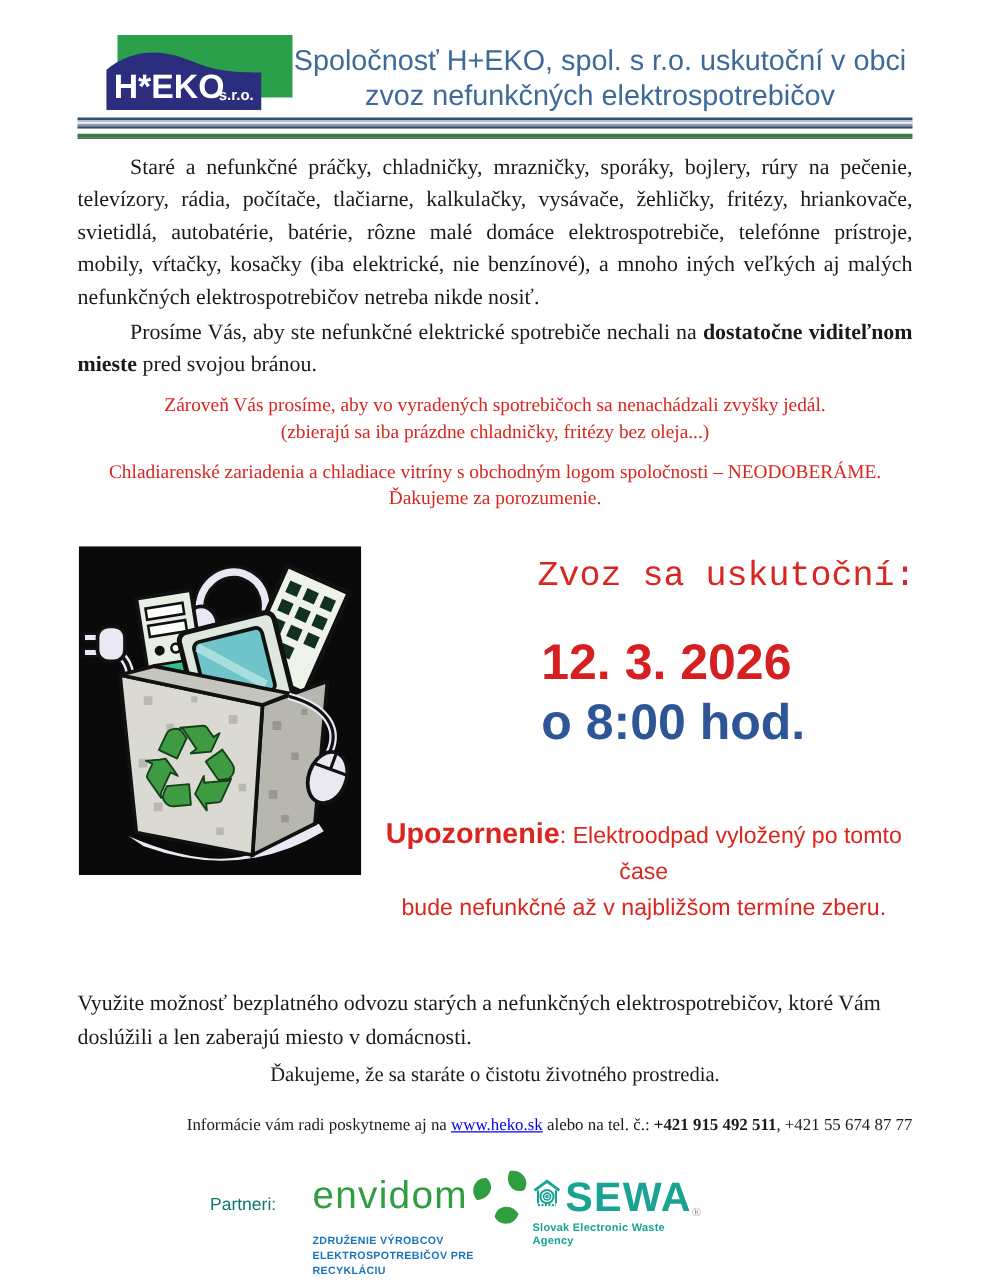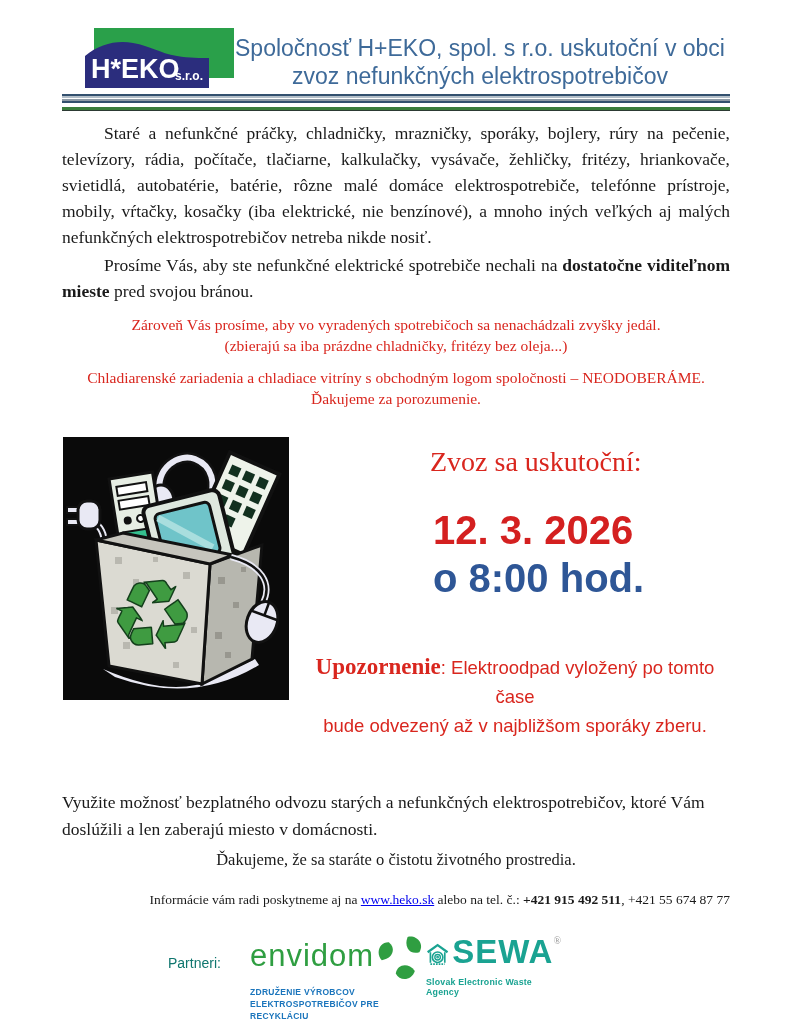--- a/index.html
+++ b/index.html
@@ -44,40 +44,40 @@
     position: absolute; left: 62px; width: 668px;
     color: #d9261e; text-align: center;
     font-size: 15.5px; line-height: 21px;
   }
   .rn1 { top: 314px; }
   .rn2 { top: 367px; }
   
   .clipart { position: absolute; left: 63px; top: 437px; width: 226px; height: 263px; }
   .schedule-heading {
     position: absolute; left: 430px; top: 446px;
-    font-family: Liberation Serif, serif;
+    font-family: Liberation Mono, monospace;
     font-size: 28px; color: #d9261e;
   }
   .schedule-date {
     position: absolute; left: 433px; top: 506px;
     font-family: "Liberation Sans", sans-serif;
     font-size: 40px; font-weight: bold; color: #d42020; line-height: 48px;
   }
   .schedule-time {
     position: absolute; left: 433px; top: 554px;
     font-family: "Liberation Sans", sans-serif;
     font-size: 40px; font-weight: bold; color: #2e5696; line-height: 48px;
   }
   .warning {
     position: absolute; left: 295px; top: 652px; width: 440px;
     font-family: "Liberation Sans", sans-serif;
     color: #d9261e; text-align: center;
     font-size: 18.5px; line-height: 29px;
   }
-  .warning .w-label { font-size: 23px; font-weight: bold; font-family: Liberation Serif, serif; }
+  .warning .w-label { font-size: 23px; font-weight: bold; }
   
   .closing1 {
     position: absolute; left: 62px; top: 789px; width: 668px;
     text-align: left; font-size: 17.5px; line-height: 27px;
   }
   .closing2 {
     position: absolute; left: 62px; top: 850px; width: 668px;
     text-align: center; font-size: 16.5px;
   }
   .contact {
@@ -97,21 +97,21 @@
   .envidom-word {
     font-family: "Liberation Sans", sans-serif;
     font-size: 31px; color: #2f9e41; letter-spacing: 1px;
   }
   .envidom-sub {
     font-family: "Liberation Sans", sans-serif;
     font-size: 8.5px; font-weight: bold; color: #1b75bc;
     line-height: 12px; margin-top: 2px; letter-spacing: 0.3px;
   }
   .sewa { position: absolute; left: 426px; top: 934px; width: 135px; }
-  .sewa-top { display: flex; align-items: flex-start; }
+  .sewa-top { display: flex; align-items: flex-end; }
   .sewa-word {
     font-family: "Liberation Sans", sans-serif;
     font-size: 33px; font-weight: bold; color: #1aa392;
     letter-spacing: 1px; line-height: 36px;
   }
   .sewa-reg { font-size: 10px; color: #999; margin-top: 1px; }
   .sewa-sub {
     font-family: "Liberation Sans", sans-serif;
     font-size: 8.8px; font-weight: bold; color: #1aa392; margin-top: 1px;
     letter-spacing: 0.2px;
@@ -246,21 +246,21 @@
       </g>
     </svg>
   </div>
 
   <div class="schedule-heading">Zvoz sa uskutoční:</div>
   <div class="schedule-date">12. 3. 2026</div>
   <div class="schedule-time">o 8:00 hod.</div>
 
   <div class="warning">
     <div><span class="w-label">Upozornenie</span><span>: Elektroodpad vyložený po tomto čase</span></div>
-    <div>bude odvezený až v najbližšom sporáky zberu.</div>
+    <div>bude nefunkčné až v najbližšom termíne zberu.</div>
   </div>
 
   <p class="closing1">Využite možnosť bezplatného odvozu starých a nefunkčných elektrospotrebičov, ktoré Vám doslúžili a len zaberajú miesto v domácnosti.</p>
   <p class="closing2">Ďakujeme, že sa staráte o čistotu životného prostredia.</p>
 
   <p class="contact"><span>Informácie vám radi poskytneme aj na </span><a href="#">www.heko.sk</a><span> alebo na tel. č.: </span><span class="bold">+421 915 492 511</span><span>, +421 55 674 87 77</span></p>
 
   <div class="partners-label">Partneri:</div>
 
   <div class="envidom">

